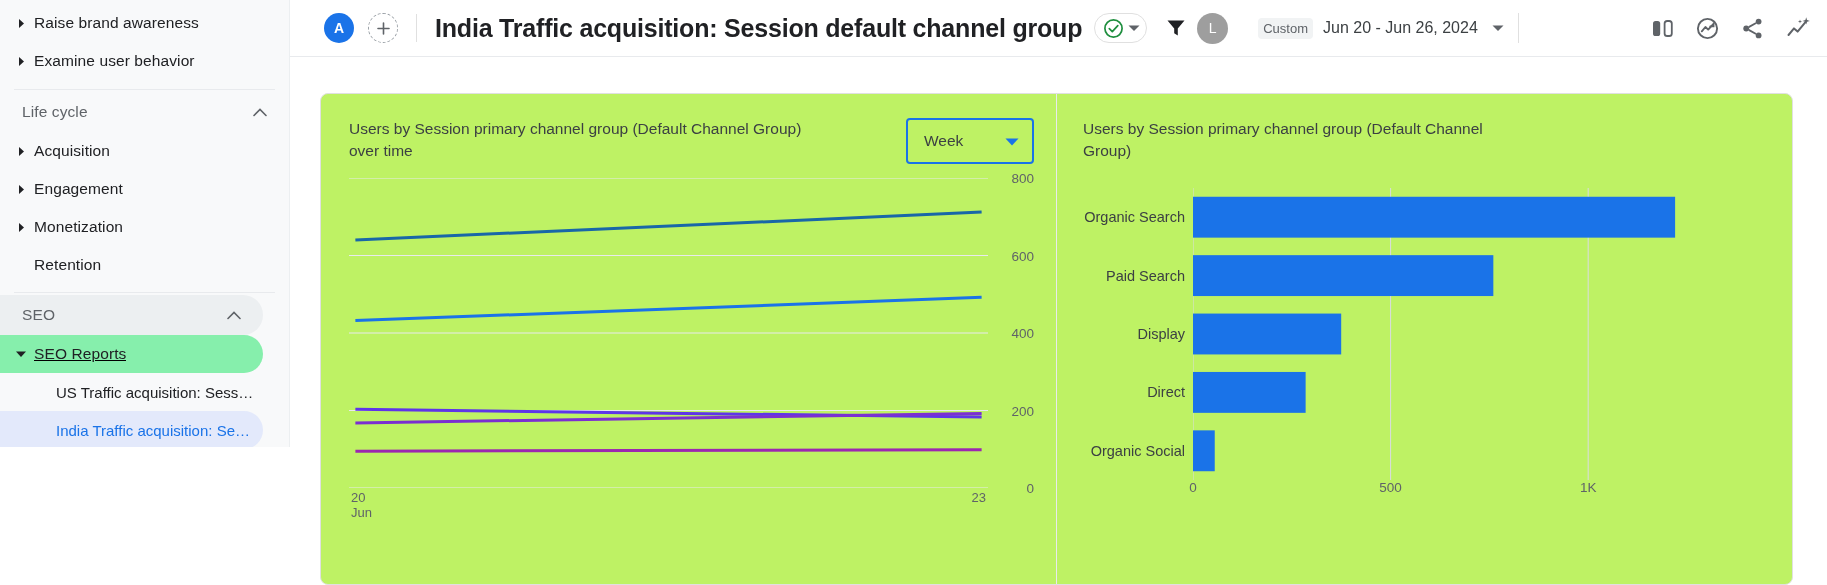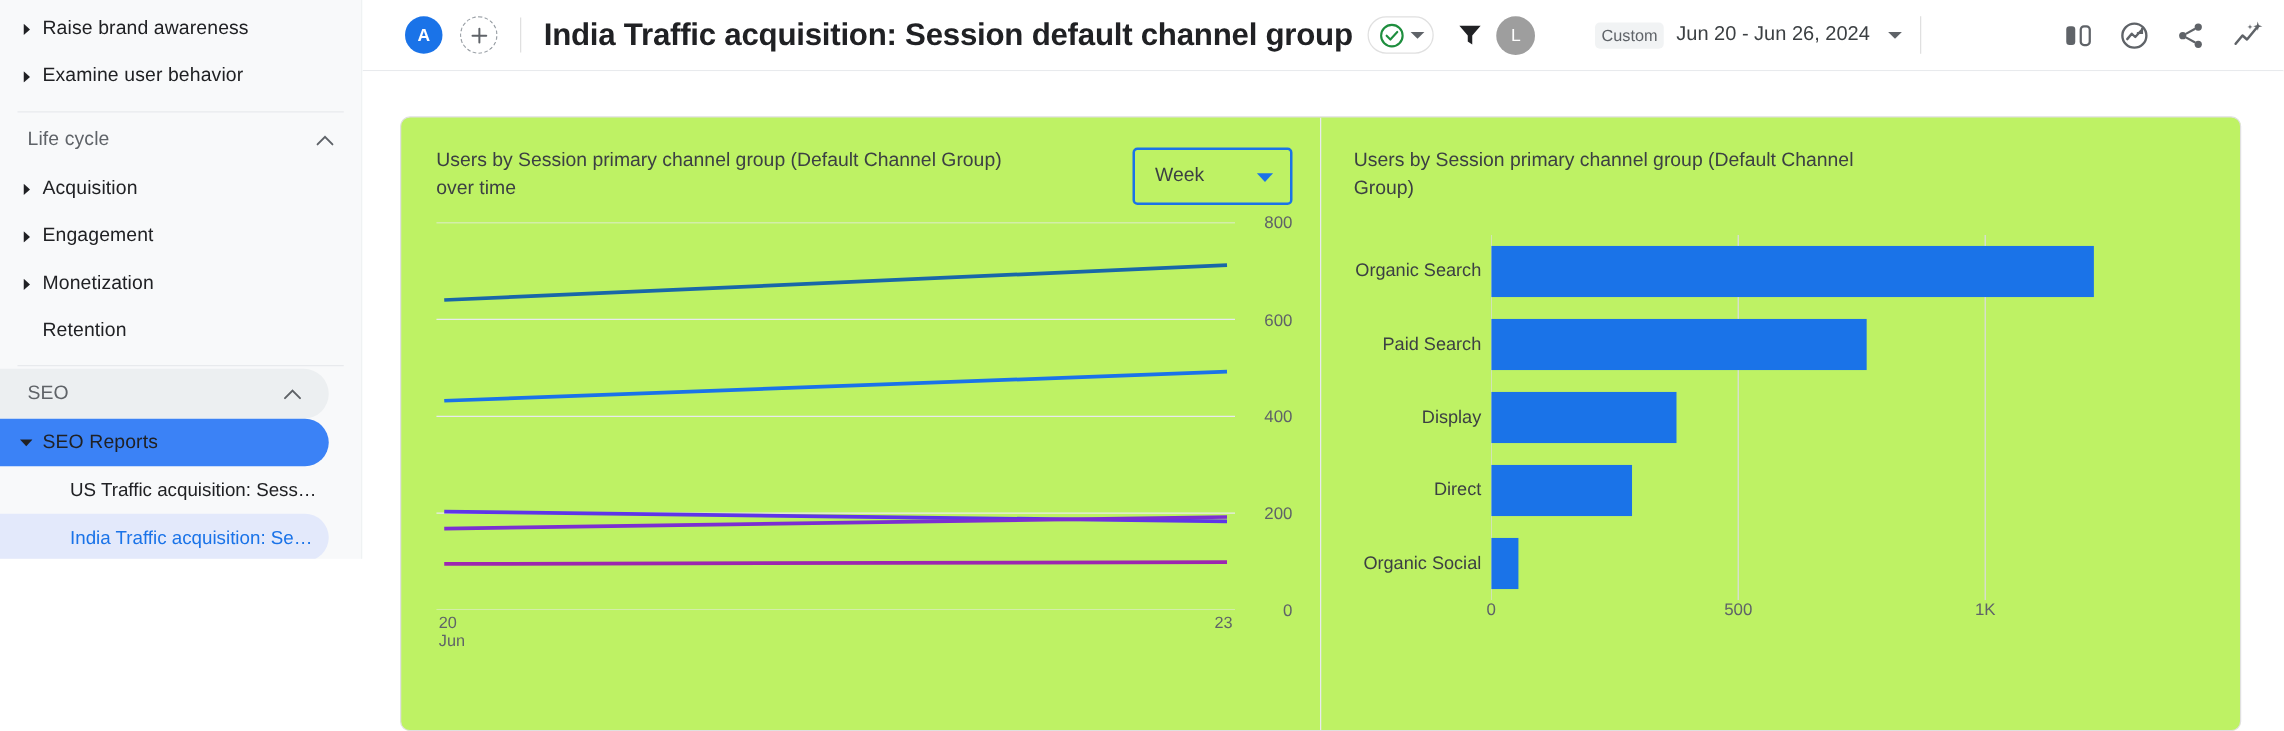--- a/index.html
+++ b/index.html
@@ -44,23 +44,24 @@
     cursor: pointer;
   }
   .section-head .sec-title {
     font-size: 15.5px; color: #5f6368; letter-spacing: .1px;
   }
   .section-head .chev { color: #5f6368; display:flex; }
 
   .sidebar-sep { height:1px; background:#e8eaed; margin: 2px 14px 2px 14px; }
 
   .pill-active-grey {
-    background: #3b82f6;
+    background: #86efac;
     border-radius: 0 20px 20px 0;
     margin-right: 26px;
+    text-decoration: underline;
   }
   .pill-section-grey {
     background: #eceff1;
     border-radius: 0 20px 20px 0;
     margin-right: 26px;
   }
   .pill-selected-blue {
     background: #e3e9fb;
     border-radius: 0 20px 20px 0;
     margin-right: 26px;
@@ -109,21 +110,21 @@
     margin-left: 12px; cursor: pointer; flex: 0 0 auto;
   }
   .filter-icon { margin-left: 18px; cursor: pointer; display:flex; flex:0 0 auto;}
   .avatar-grey {
     width: 31px; height: 31px; border-radius: 50%;
     background: #9e9e9e; color: #fff;
     font-size: 14px;
     display: flex; align-items: center; justify-content: center;
     margin-left: 10px; flex: 0 0 31px;
   }
-  .daterange { display: flex; align-items: center; margin-left: 48px; flex: 0 0 auto; }
+  .daterange { display: flex; align-items: center; margin-left: 30px; flex: 0 0 auto; }
   .custom-tag {
     font-size: 13px; color: #5f6368;
     background: #f1f3f4; border-radius: 4px;
     padding: 3px 5px;
     margin-right: 10px;
   }
   .date-text { font-size: 16px; color: #3c4043; white-space: nowrap; }
   .date-caret { margin-left: 14px; color: #5f6368; display:flex; }
   .topicons { display:flex; align-items:center; margin-left: auto; gap: 20px; padding-left: 14px; }
   .topicons .ic { cursor: pointer; display: flex; }

